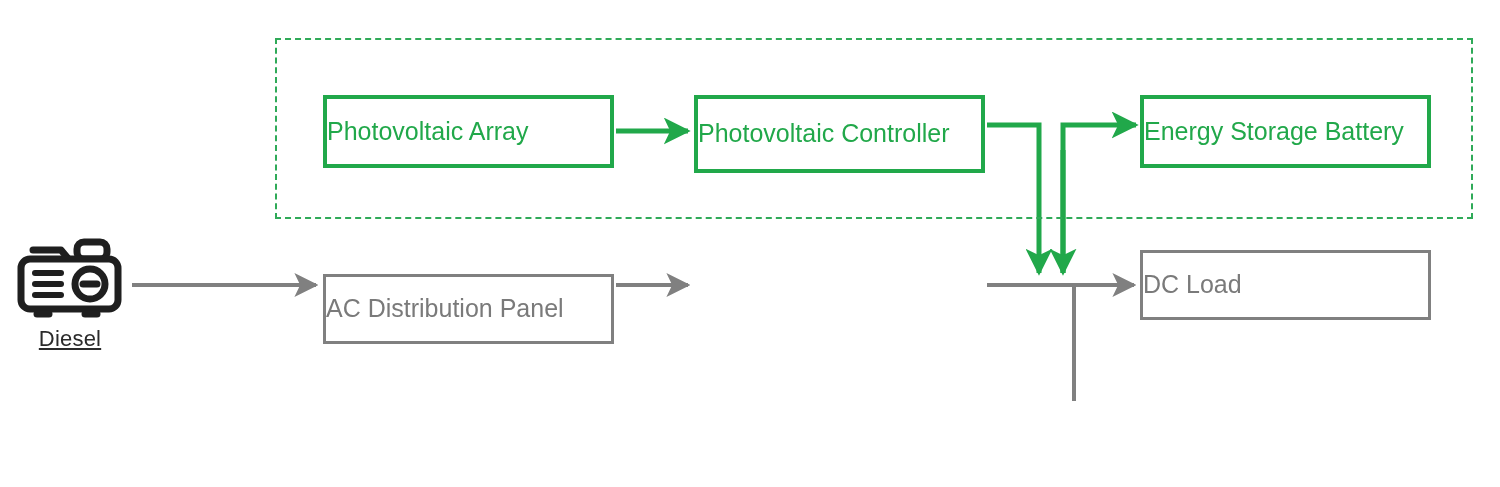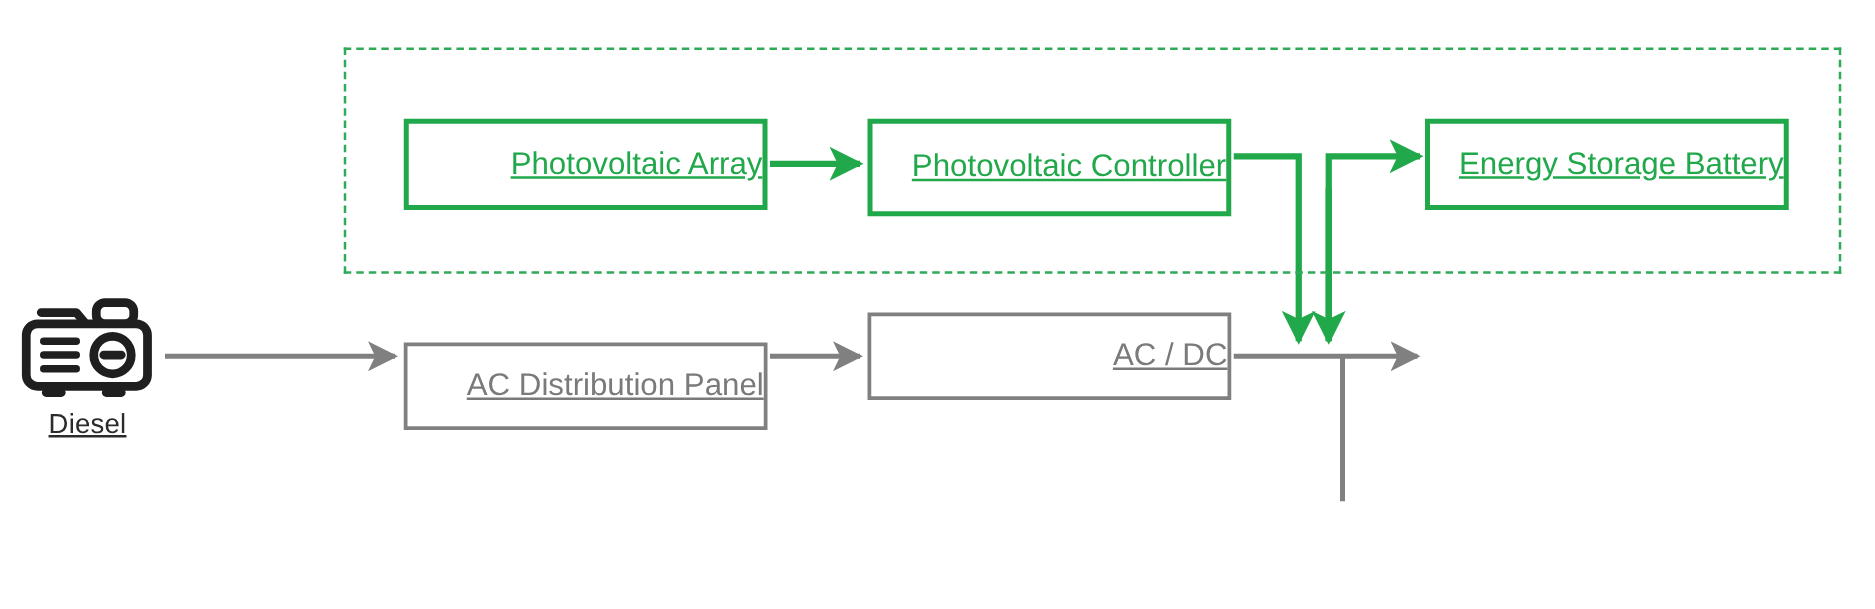--- a/index.html
+++ b/index.html
@@ -23,25 +23,24 @@
     left: 0;
     top: 0;
     width: 1500px;
     height: 487px;
   }
   .node-box {
     position: absolute;
     box-sizing: border-box;
     display: flex;
     align-items: center;
-    justify-content: flex-end;
+    justify-content: flex-start;
     background: #ffffff;
     text-align: center;
     line-height: 1.1;
-    text-decoration: underline;
   }
   .node-green {
     border: 4px solid #21a84a;
     color: #21a84a;
     font-size: 25px;
   }
   .node-gray {
     border: 3px solid #808080;
     color: #7a7a7a;
     font-size: 25px;
@@ -134,19 +133,19 @@
   </div>
 
   <div class="node-box node-green" style="left:1140px; top:95px; width:291px; height:73px;">
     <span>Energy Storage Battery</span>
   </div>
 
   <div class="node-box node-gray" style="left:323px; top:250px; width:291px; height:70px;margin-top:24px;">
     <span>AC Distribution Panel</span>
   </div>
 
-  <div class="node-box node-gray" style="left:694px; top:250px; width:291px; height:70px;">
-    <span>AC / DC</span>
+
+  <div class="node-box node-gray" style="left:1140px; top:250px; width:291px; height:70px;">
+    <span>DC Load</span>
   </div>
-
 
 
 </div>
 
 </body></html>

